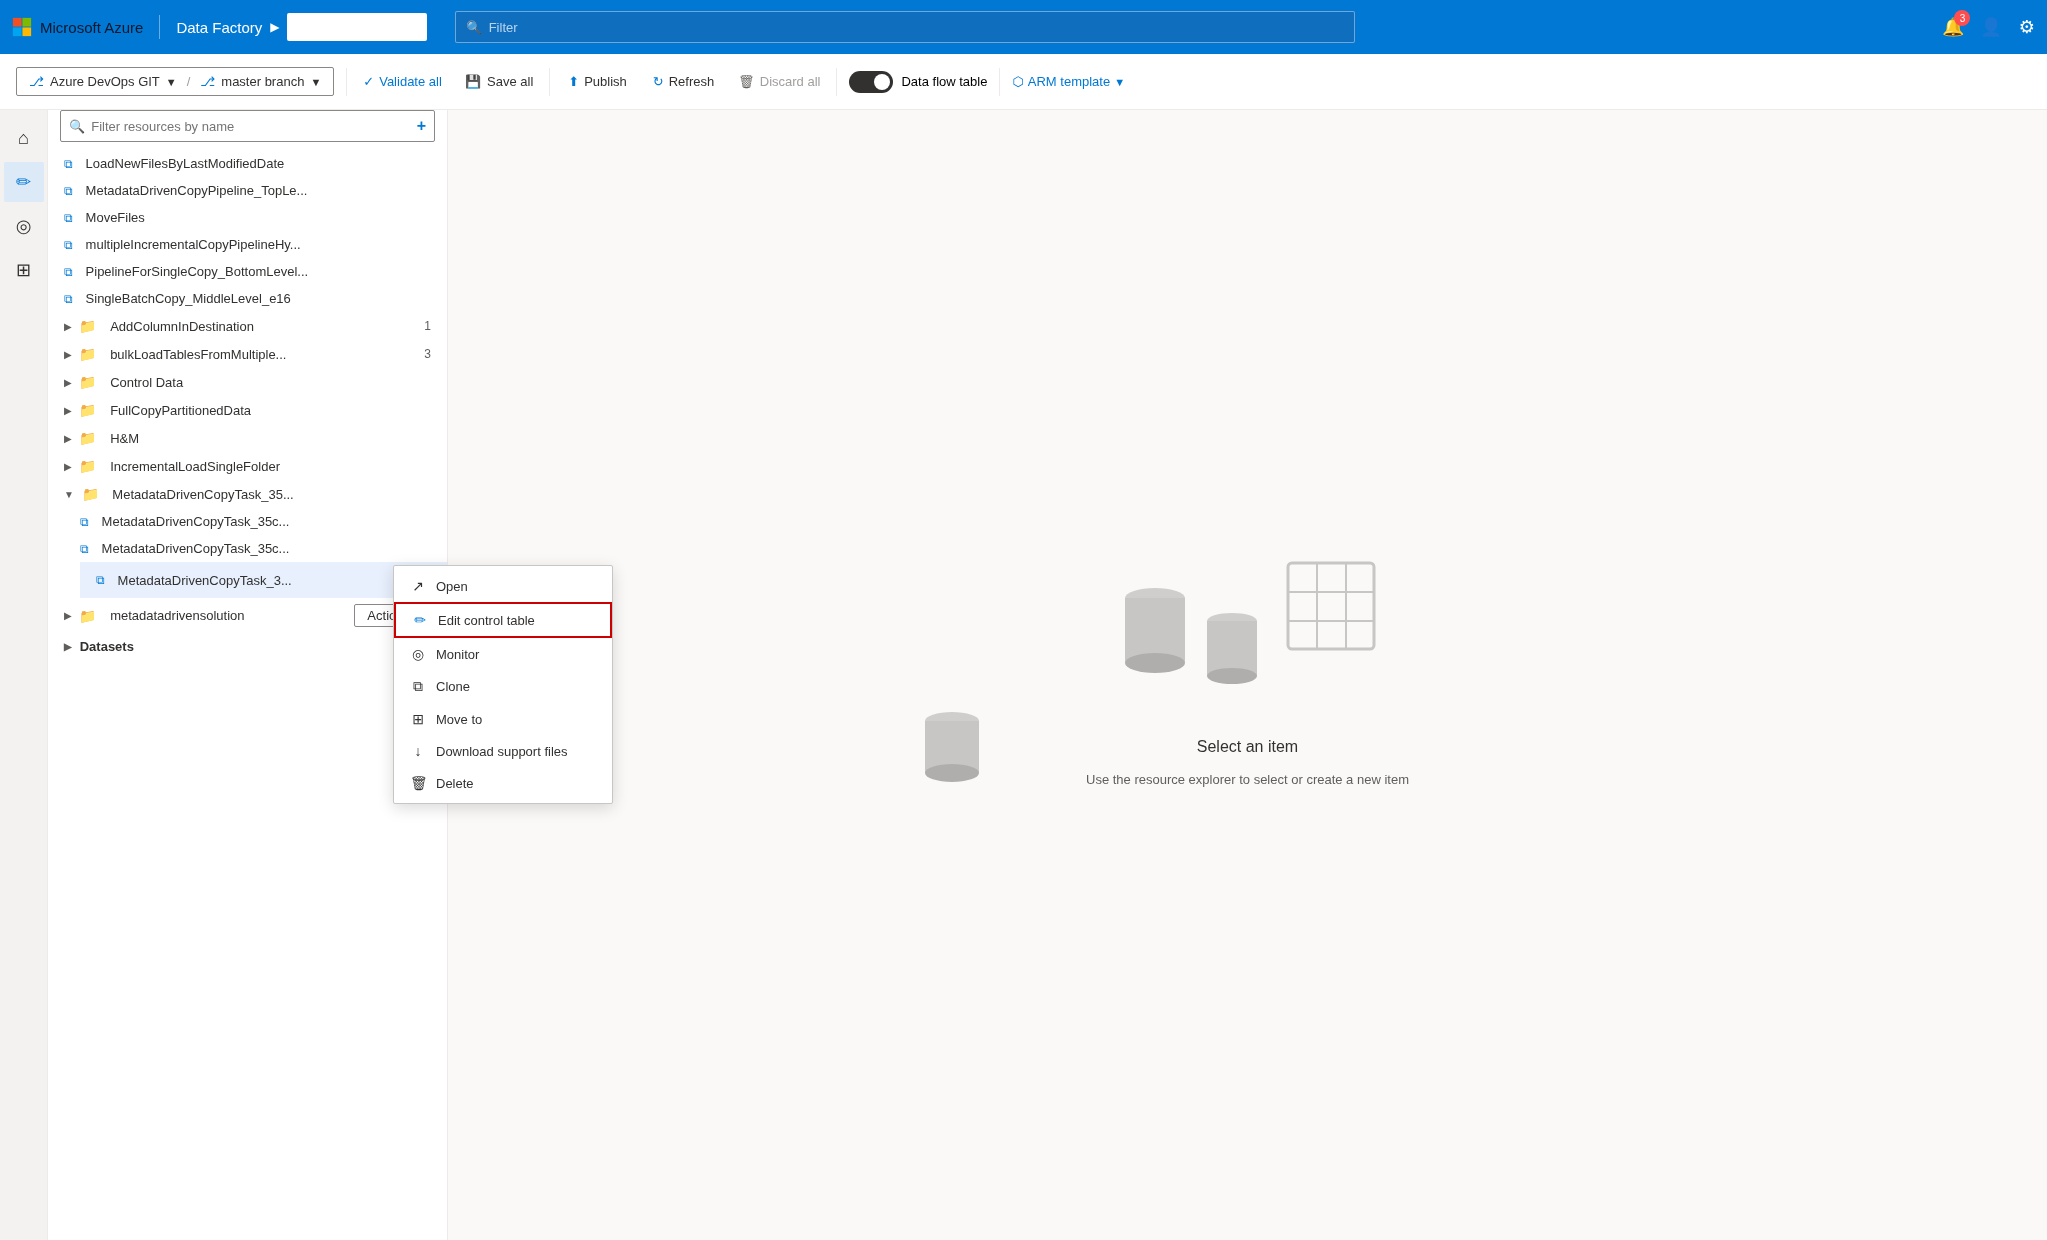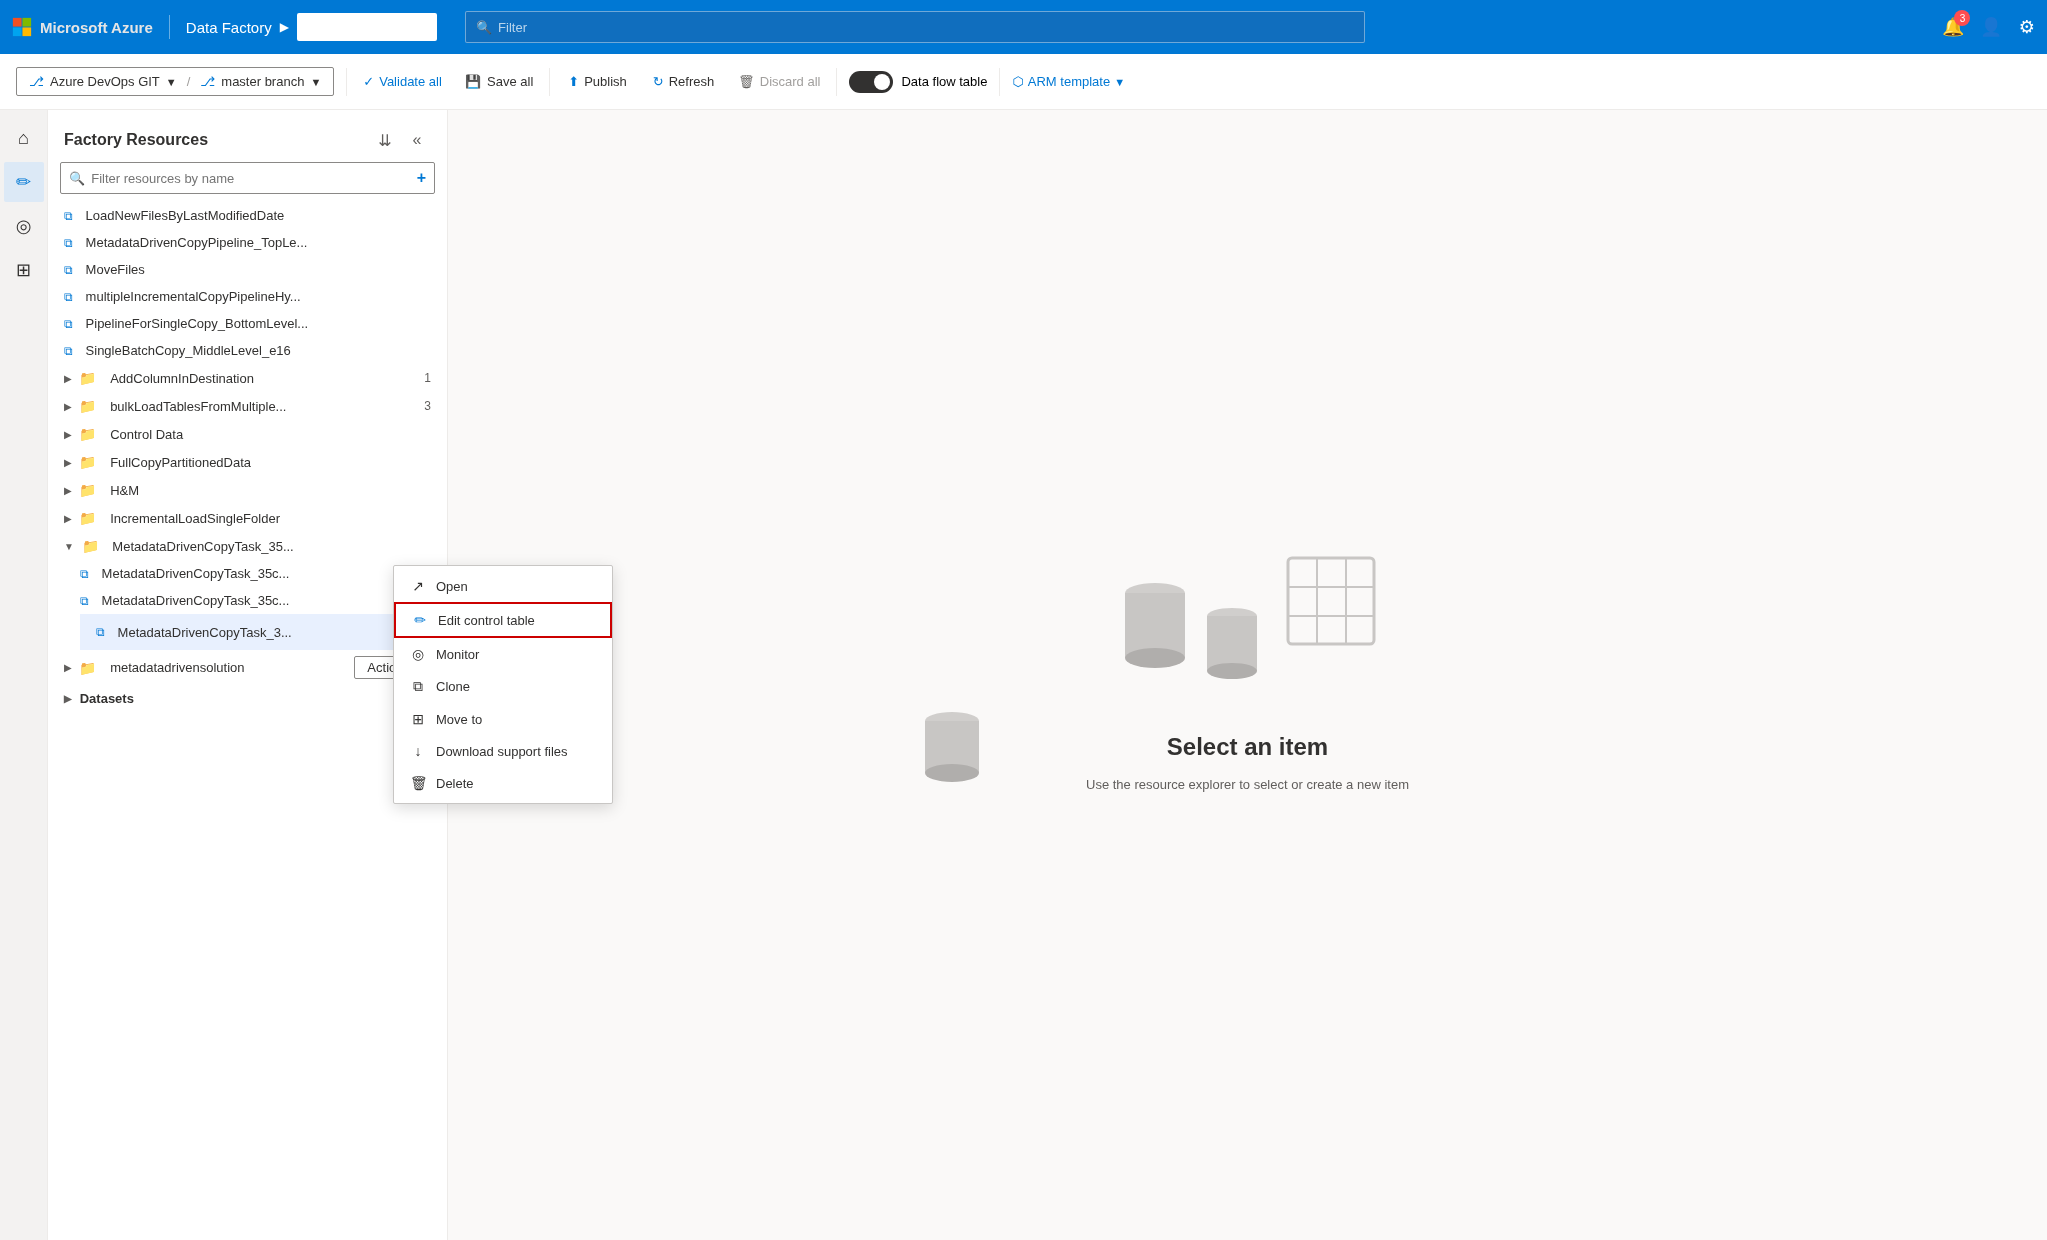--- a/index.html
+++ b/index.html
@@ -13,22 +13,22 @@
       align-items: center;
       padding: 0 12px;
       color: white;
       gap: 8px;
     }
     .top-nav-brand {
       display: flex;
       align-items: center;
       gap: 8px;
       font-size: 15px;
-      font-weight: 700;
-      color: #e5e5e5;
+      font-weight: 400;
+      color: #0f172a;
       white-space: nowrap;
     }
     .top-nav-divider {
       width: 1px;
       height: 24px;
       background: rgba(255,255,255,0.4);
       margin: 0 8px;
     }
     .top-nav-service {
       font-size: 15px;
@@ -351,22 +351,22 @@
       flex-direction: column;
       gap: 16px;
     }
     .select-illustration {
       display: flex;
       align-items: flex-end;
       gap: 8px;
       margin-bottom: 12px;
     }
     .select-title {
-      font-size: 24px;
-      font-weight: 700;
+      font-size: 16px;
+      font-weight: 400;
       color: #323130;
     }
     .select-subtitle {
       font-size: 13px;
       color: #605e5c;
     }
 
     
     ::-webkit-scrollbar { width: 6px; }
     ::-webkit-scrollbar-track { background: transparent; }
@@ -466,27 +466,20 @@
 <div class="main-container">
 
   <div class="sidebar-icons">
     <div class="sidebar-icon">⌂</div>
     <div class="sidebar-icon active">✏</div>
     <div class="sidebar-icon">◎</div>
     <div class="sidebar-icon">⊞</div>
   </div>
 
   <div class="resources-panel">
-    <div class="resources-header">
-      <span class="resources-title">Factory Resources</span>
-      <div class="resources-header-actions">
-        <div class="resources-header-btn">⇊</div>
-        <div class="resources-header-btn">«</div>
-      </div>
-    </div>
 
     <div class="search-box">
       <span class="search-icon">🔍</span>
       <input type="text" placeholder="Filter resources by name" style="">
       <span style="color:#0078d4; font-size:16px; font-weight:bold; cursor:pointer">+</span>
     </div>
 
     <div class="resource-list">
 
       <div class="resource-item">

